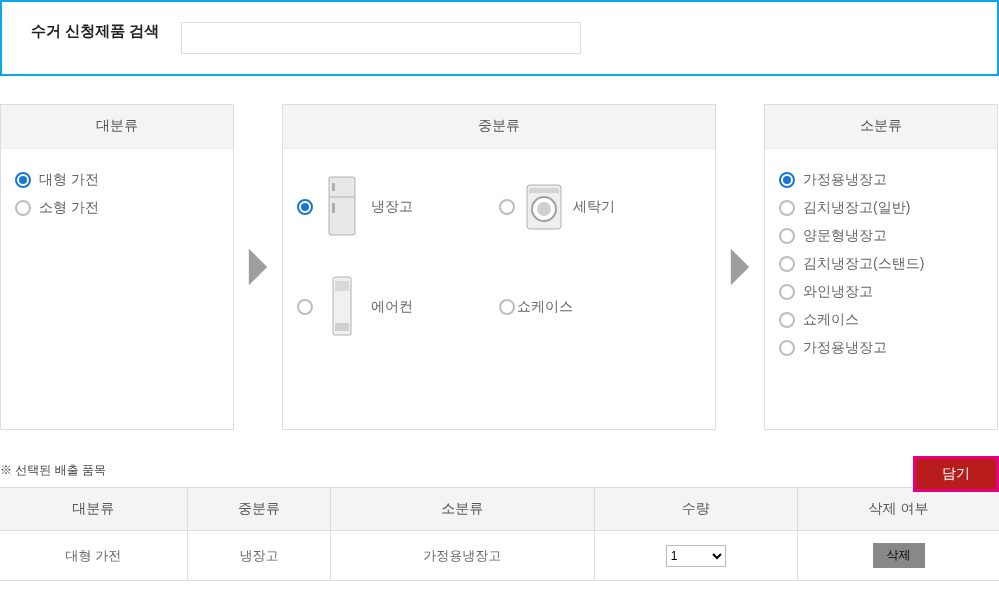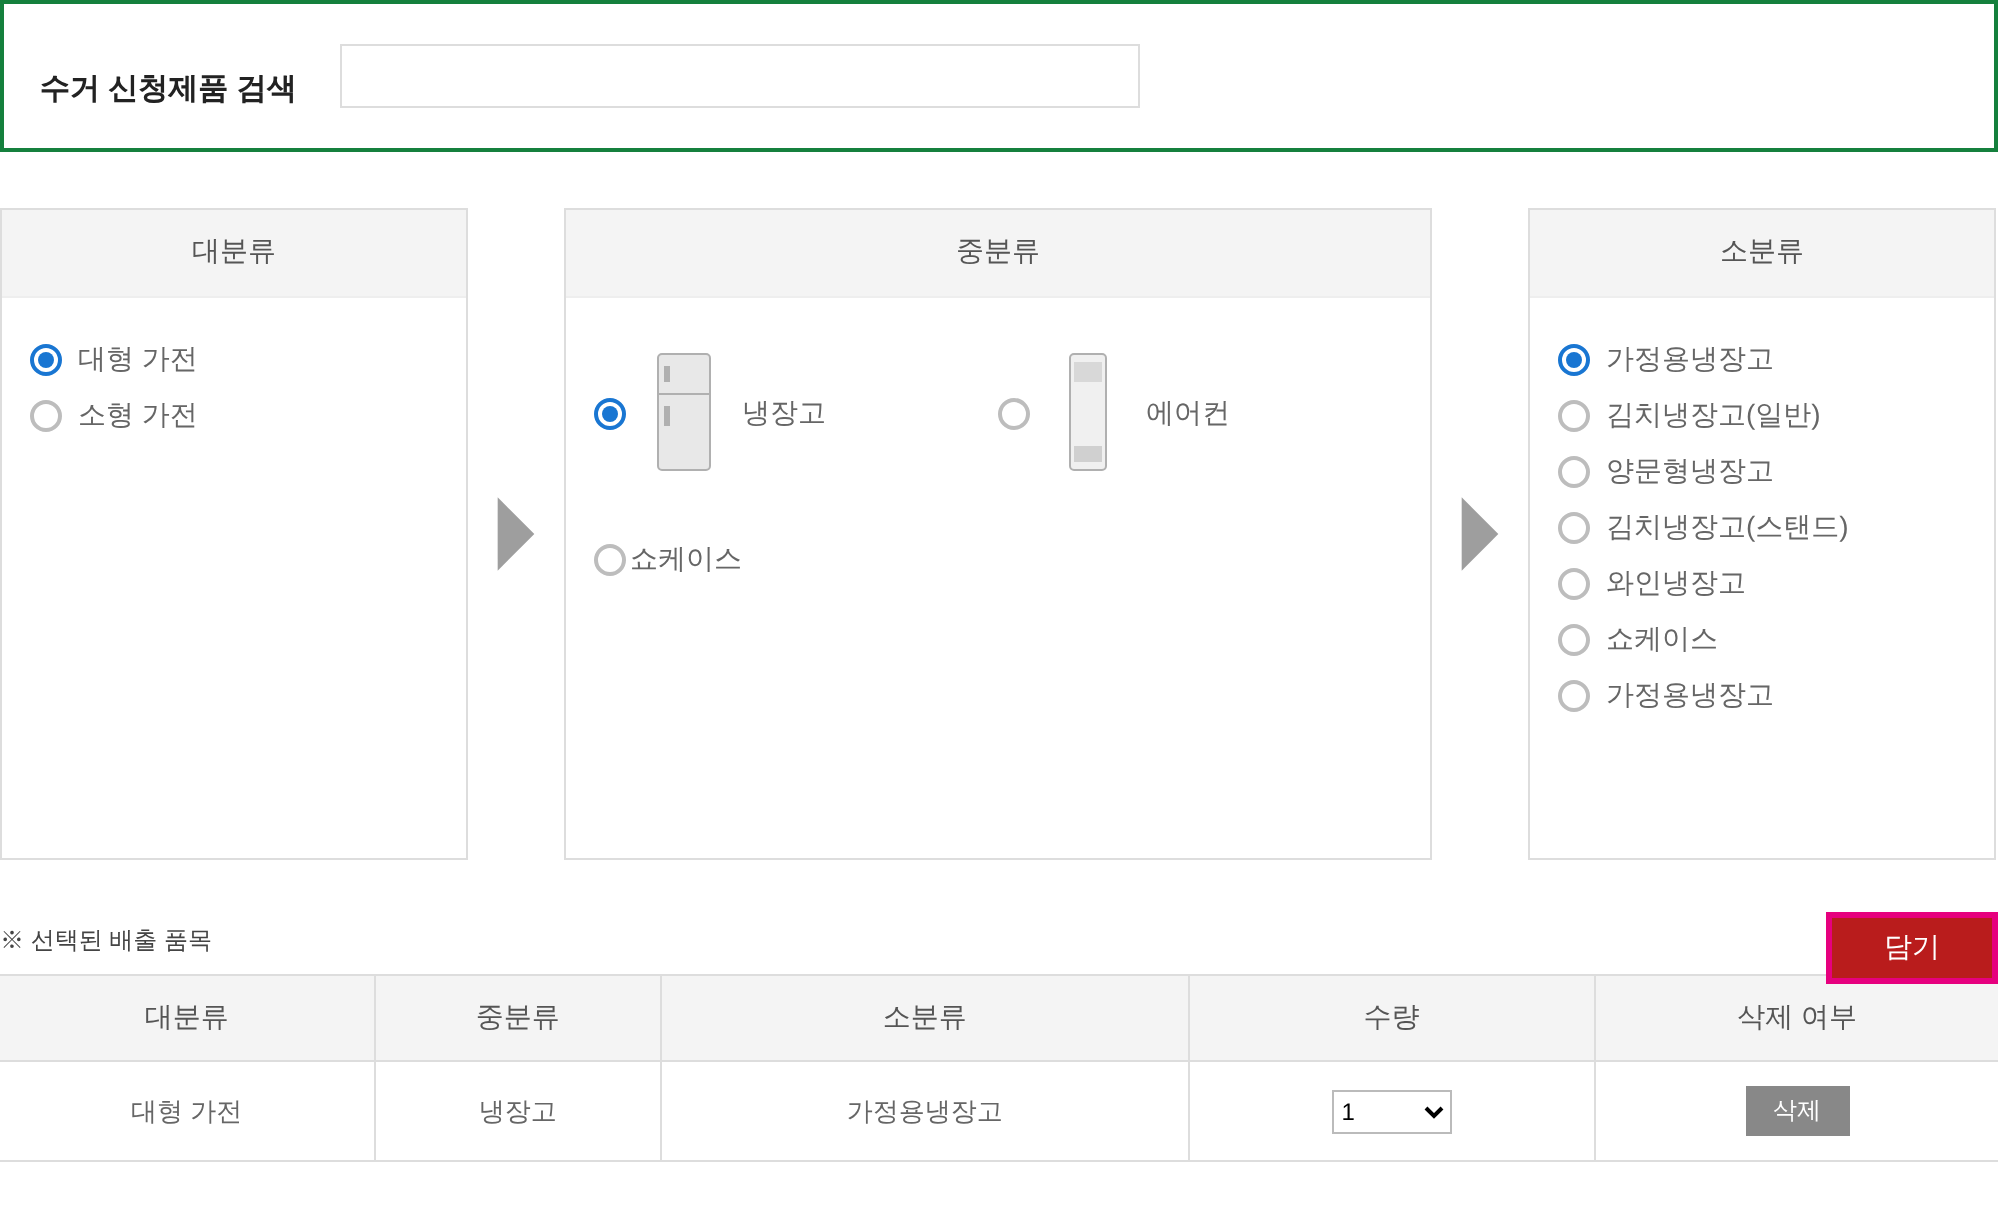--- a/index.html
+++ b/index.html
@@ -1,17 +1,17 @@
 <!DOCTYPE html>
 <html><head>
 <meta charset="utf-8">
 <style>
 * { box-sizing: border-box; margin: 0; padding: 0; }
 body { font-family: "Malgun Gothic", "맑은 고딕", sans-serif; font-size: 13px; color: #333; background: #fff; width: 999px; }
-.search-bar { border: 2px solid #15803d; padding: 20px 18px; margin: 0 0 28px 0; display: flex; align-items: flex-end; }
+.search-bar { border: 2px solid #0ea5e9; padding: 20px 29px; margin: 0 0 28px 0; display: flex; align-items: flex-start; }
 .search-label { font-size: 15px; font-weight: 700; color: #222; margin-right: 22px; }
 .search-input { width: 400px; height: 32px; border: 1px solid #ddd; padding: 4px 8px; font-size: 13px; }
 .categories { display: flex; align-items: stretch; gap: 0; margin-bottom: 30px; }
 .cat-col { border: 1px solid #ddd; background: #fff; }
 .col-major { width: 234px; }
 .col-middle { width: 434px; }
 .col-minor { width: 234px; }
 .arrow-col { width: 48px; display: flex; align-items: center; justify-content: center; }
 .arrow-svg { width: 22px; height: 40px; }
 .cat-header { background: #f4f4f4; text-align: center; font-size: 14px; color: #555; padding: 12px 0 13px 0; border-bottom: 1px solid #eee; font-weight: 500; }
@@ -28,21 +28,21 @@
 .appliance-icon svg { width: 42px; height: 64px; }
 .selected-area { position: relative; margin-top: 32px; }
 .selected-note { font-size: 12px; color: #444; margin-bottom: 8px; }
 .add-btn { position: absolute; right: 0; top: -6px; background: #b91c1c; color: #fff; border: 3px solid #e6007e; font-size: 14px; padding: 6px 26px; font-weight: 500; cursor: pointer; }
 .sel-table { width: 100%; border-collapse: collapse; border-top: 1px solid #ddd; }
 .sel-table th { background: #f4f4f4; color: #555; font-weight: 500; font-size: 14px; padding: 12px 0; border-left: 1px solid #ddd; border-bottom: 1px solid #ddd; }
 .sel-table th:first-child { border-left: none; }
 .sel-table td { text-align: center; color: #666; font-size: 13px; padding: 12px 0; border-left: 1px solid #ddd; border-bottom: 1px solid #ddd; }
 .sel-table td:first-child { border-left: none; }
 .qty-select { width: 60px; height: 22px; border: 1px solid #bbb; background: #fff; font-size: 12px; }
-.del-btn { background: #888; color: #ffffff; border: none; font-size: 12px; padding: 4px 14px; cursor: pointer; }
+.del-btn { background: #888; color: #000000; border: none; font-size: 12px; padding: 4px 14px; cursor: pointer; }
 </style>
 </head>
 <body>
 
 <div class="search-bar">
   <span class="search-label">수거 신청제품 검색</span>
   <input class="search-input" type="text" value="" style="">
 </div>
 
 <div class="categories">
@@ -75,20 +75,32 @@
             <span class="radio-mark checked"></span>
             <span class="appliance-icon">
               <svg viewBox="0 0 42 64">
                 <rect x="8" y="2" width="26" height="58" rx="2" fill="#e8e8e8" stroke="#b0b0b0"></rect>
                 <line x1="8" y1="22" x2="34" y2="22" stroke="#b0b0b0"></line>
                 <rect x="11" y="8" width="3" height="8" fill="#b0b0b0"></rect>
                 <rect x="11" y="28" width="3" height="10" fill="#b0b0b0"></rect>
               </svg>
             </span>
             <span class="radio-label">냉장고</span>
+          </div>
+          <div class="middle-item">
+            <span class="radio-mark"></span>
+            <span class="appliance-icon">
+              <svg viewBox="0 0 42 64">
+                <rect x="4" y="10" width="34" height="44" rx="3" fill="#eee" stroke="#b0b0b0"></rect>
+                <circle cx="21" cy="34" r="12" fill="#fff" stroke="#a0a0a0" stroke-width="2"></circle>
+                <circle cx="21" cy="34" r="7" fill="#d0d0d0"></circle>
+                <rect x="6" y="13" width="30" height="5" fill="#d5d5d5"></rect>
+              </svg>
+            </span>
+            <span class="radio-label">세탁기</span>
           </div>
           <div class="middle-item">
             <span class="radio-mark"></span>
             <span class="appliance-icon">
               <svg viewBox="0 0 42 64">
                 <rect x="12" y="2" width="18" height="58" rx="2" fill="#f0f0f0" stroke="#b0b0b0"></rect>
                 <rect x="14" y="6" width="14" height="10" fill="#d8d8d8"></rect>
                 <rect x="14" y="48" width="14" height="8" fill="#d0d0d0"></rect>
               </svg>
             </span>

